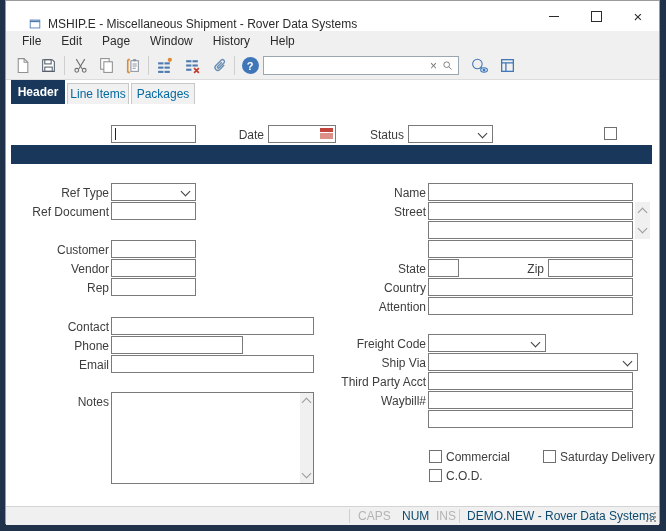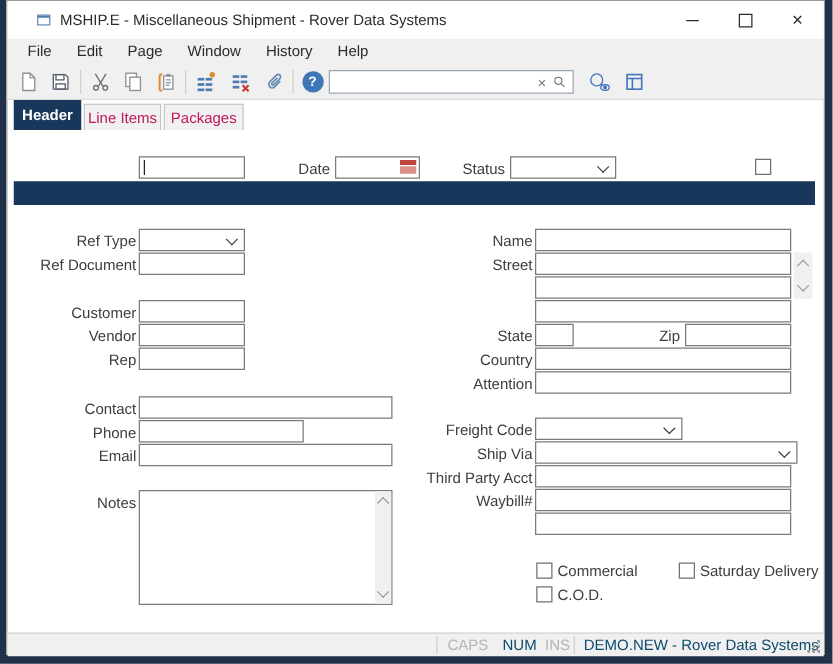--- a/index.html
+++ b/index.html
@@ -7,21 +7,21 @@
     width:666px;height:531px;overflow:hidden;position:relative;
     background:#203249;
     font-family:"Liberation Sans", sans-serif;
     -webkit-font-smoothing:antialiased;
   }
   .window{
     position:absolute;left:5px;top:0;width:655px;height:524px;
     background:#fff;border:1px solid #9b9b9b;box-sizing:border-box;
   }
   
-  .titlebar{position:absolute;left:0;top:0;right:0;height:30px;background:#ffffff;display:flex;align-items:center;}
+  .titlebar{position:absolute;left:0;top:0;right:0;height:30px;background:#ffffff;display:flex;align-items:flex-end;}
   .appicon{width:14px;height:14px;margin-left:22px;flex:0 0 auto;}
   .title{font-size:12px;color:#2b2b2b;margin-left:6px;white-space:nowrap;}
   .wctrls{margin-left:auto;display:flex;height:30px;}
   .wbtn{width:42px;height:30px;display:flex;align-items:center;justify-content:center;cursor:default;}
   .minbar{width:10px;height:1px;background:#2b2b2b;}
   .maxbox{width:9px;height:9px;border:1px solid #2b2b2b;}
   .closex{font-size:15px;color:#2b2b2b;line-height:1;}
   
   .menubar{position:absolute;left:0;top:30px;right:0;height:21px;background:#f0f0f0;display:flex;align-items:center;padding-left:6px;box-sizing:border-box;}
   .mitem{font-size:12px;color:#2b2b2b;padding:0 10px;line-height:21px;}
@@ -31,21 +31,21 @@
   .tbtn svg{width:17px;height:17px;}
   .tsep{position:absolute;top:4px;width:1px;height:19px;background:#cfcfcf;}
   .helpbtn{width:17px;height:17px;border-radius:50%;background:#3f76b8;color:#fff;font-size:11px;font-weight:bold;display:flex;align-items:center;justify-content:center;}
   .searchbox{position:absolute;left:257px;top:4px;width:196px;height:19px;background:#fff;border:1px solid #9aa7b1;box-sizing:border-box;display:flex;align-items:center;padding:0 4px;}
   .searchbox input{flex:1;border:none;outline:none;font-size:12px;min-width:0;background:transparent;font-family:"Liberation Sans",sans-serif;}
   .sclear{color:#777;font-size:12px;padding:0 4px;line-height:1;}
   .searchbox svg{width:13px;height:13px;flex:0 0 auto;}
   
   .tab{position:absolute;font-size:12px;display:flex;align-items:center;justify-content:center;box-sizing:border-box;}
   .tab.active{background:#19375a;color:#fff;top:79px;height:24px;font-weight:bold;}
-  .tab.idle{background:#f1f1f1;color:#be185d;border:1px solid #c8c8c8;border-bottom:none;top:82px;height:21px;}
+  .tab.idle{background:#f1f1f1;color:#0369a1;border:1px solid #c8c8c8;border-bottom:none;top:82px;height:21px;}
   
   .lbl{position:absolute;font-size:12px;color:#3d3d3d;text-align:right;height:18px;line-height:18px;white-space:nowrap;}
   .lbl-l{position:absolute;font-size:12px;color:#3d3d3d;text-align:left;height:14px;line-height:14px;white-space:nowrap;}
   .inp{position:absolute;height:18px;border:1px solid #7a7a7a;background:#fff;box-sizing:border-box;font:12px "Liberation Sans",sans-serif;padding:0 3px;outline:none;}
   .sel{position:absolute;height:18px;border:1px solid #7a7a7a;background:#fff;box-sizing:border-box;}
   .sel .selval{position:absolute;left:3px;top:2px;font-size:12px;}
   .chv{position:absolute;width:6px;height:6px;border-right:1.4px solid #3c3c3c;border-bottom:1.4px solid #3c3c3c;}
   .chv.down{transform:rotate(45deg);}
   .chv.up{transform:rotate(-135deg);}
   .chv.gray{border-color:#9a9a9a;}

